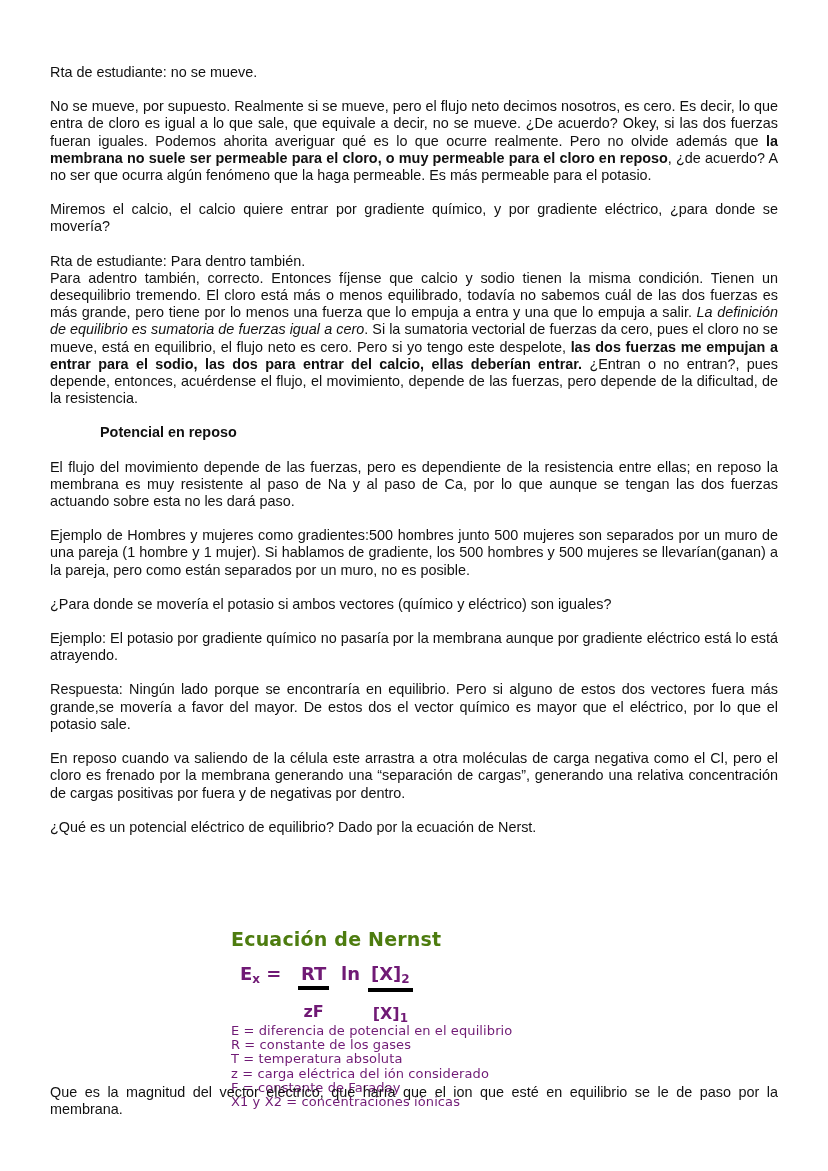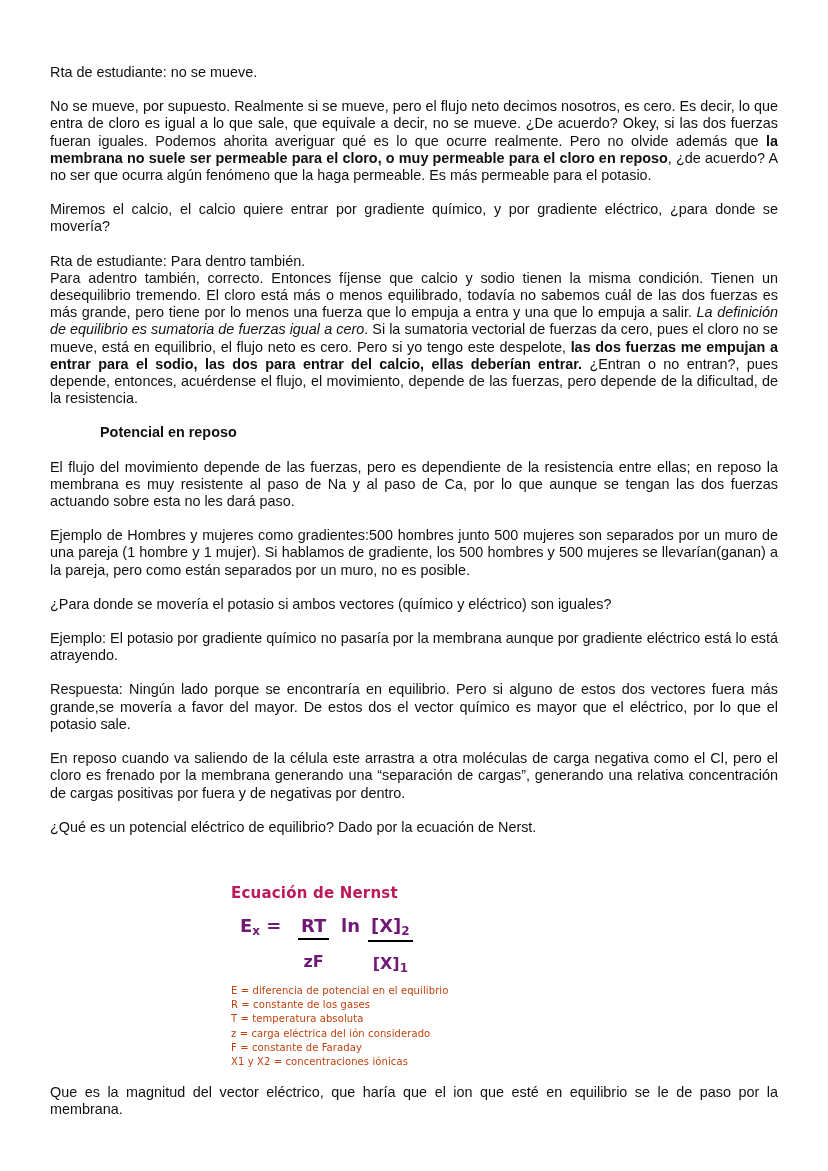--- a/index.html
+++ b/index.html
@@ -38,46 +38,47 @@
 
     .nernst {
       position: absolute;
       left: 231px;
       top: 884px;
       width: 380px;
       font-family: "DejaVu Sans", sans-serif;
     }
     .nernst-title {
       font-weight: bold;
-      font-size: 15px;
-      color: #be185d;
+      font-size: 19px;
+      color: #4d7c0f;
       letter-spacing: 0.2px;
+      margin-top: 44px;
     }
     .equation {
       position: relative;
       height: 52px;
       margin-top: 10px;
       font-weight: bold;
       color: #701a75;
       font-size: 18px;
     }
     .eq-lhs { position: absolute; left: 9px; top: 3px; }
     .eq-lhs sub { font-size: 12px; vertical-align: -3px; }
     .frac { position: absolute; text-align: center; }
-    .frac .num { display: block; border-bottom: 2px solid #000000; padding: 0 3px 2px; }
+    .frac .num { display: block; border-bottom: 4px solid #000000; padding: 0 3px 2px; }
     .frac .den { display: block; padding-top: 12px; font-size: 16px; }
     .frac sub { font-size: 12px; vertical-align: -3px; }
     .frac1 { left: 67px; top: 3px; }
     .ln { position: absolute; left: 110px; top: 3px; }
     .frac2 { left: 137px; top: 3px; }
     .legend {
-      margin-top: 20px;
-      font-size: 10px;
+      margin-top: 12px;
+      font-size: 13px;
       line-height: 14.2px;
-      color: #c2410c;
+      color: #701a75;
       letter-spacing: 0.1px;
     }
     .legend div { white-space: nowrap; }
 
     .final {
       position: absolute;
       left: 50px;
       top: 1084px;
       width: 728px;
       font-size: 14.4px;

